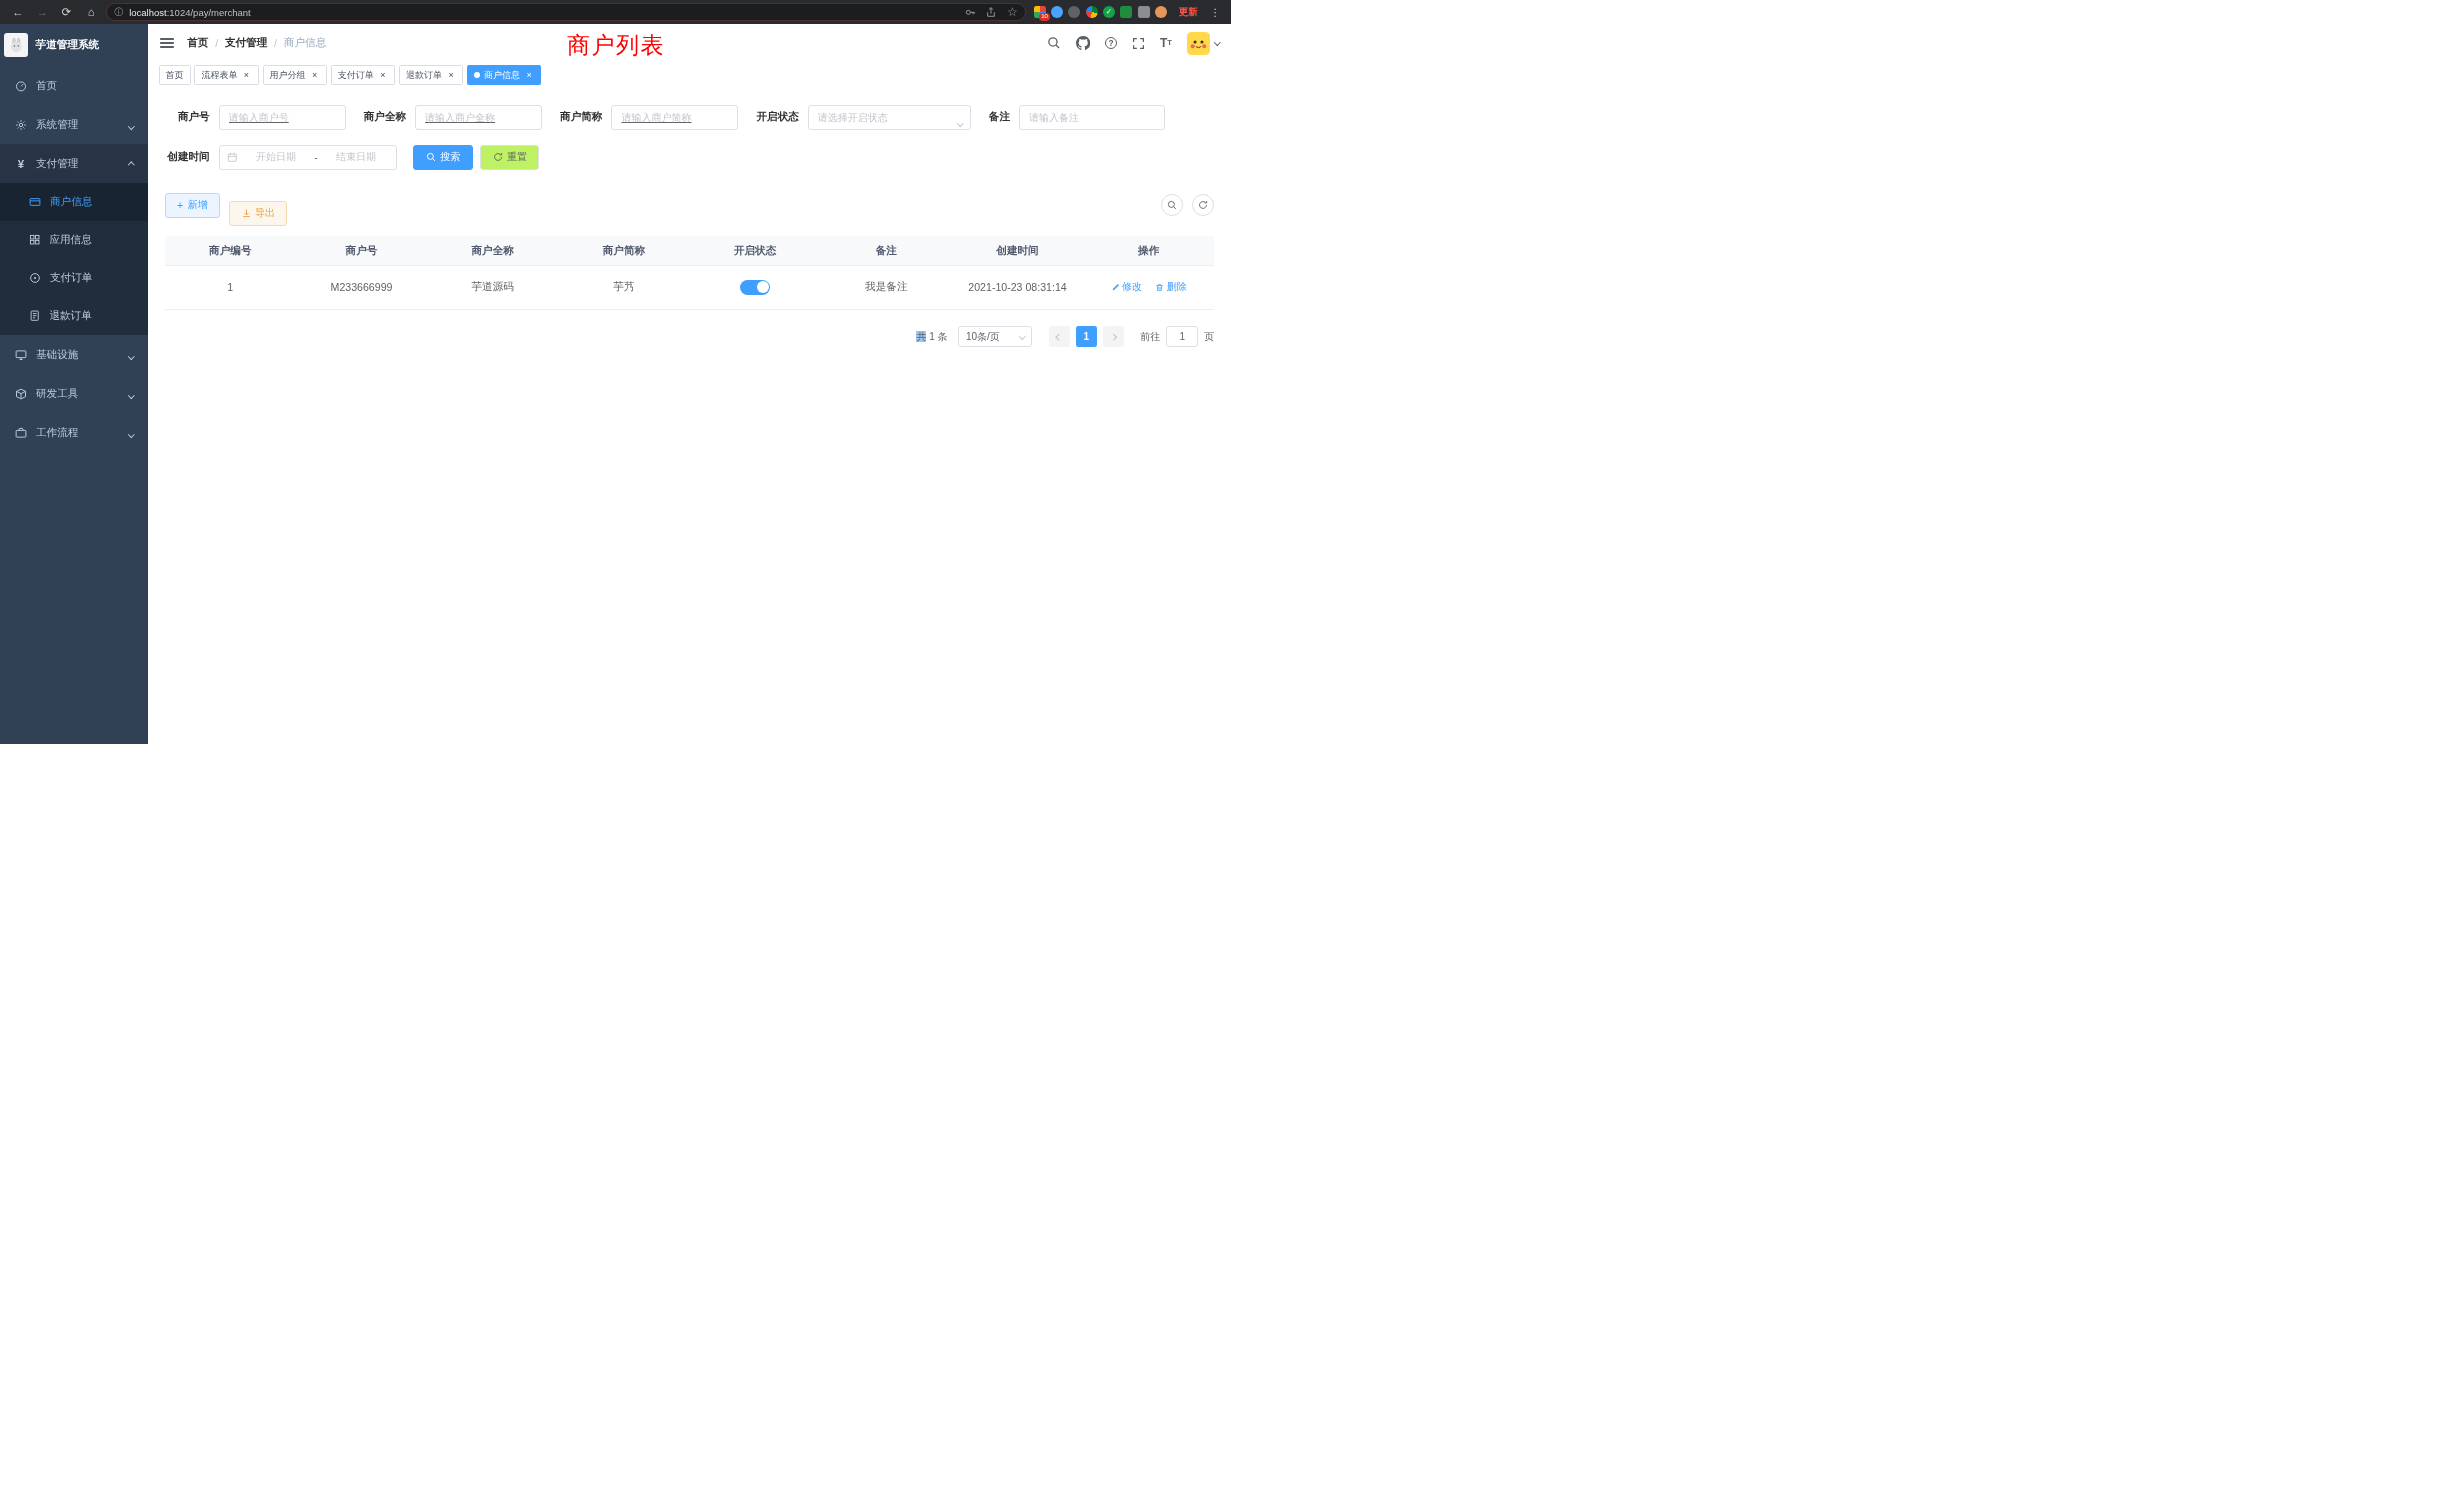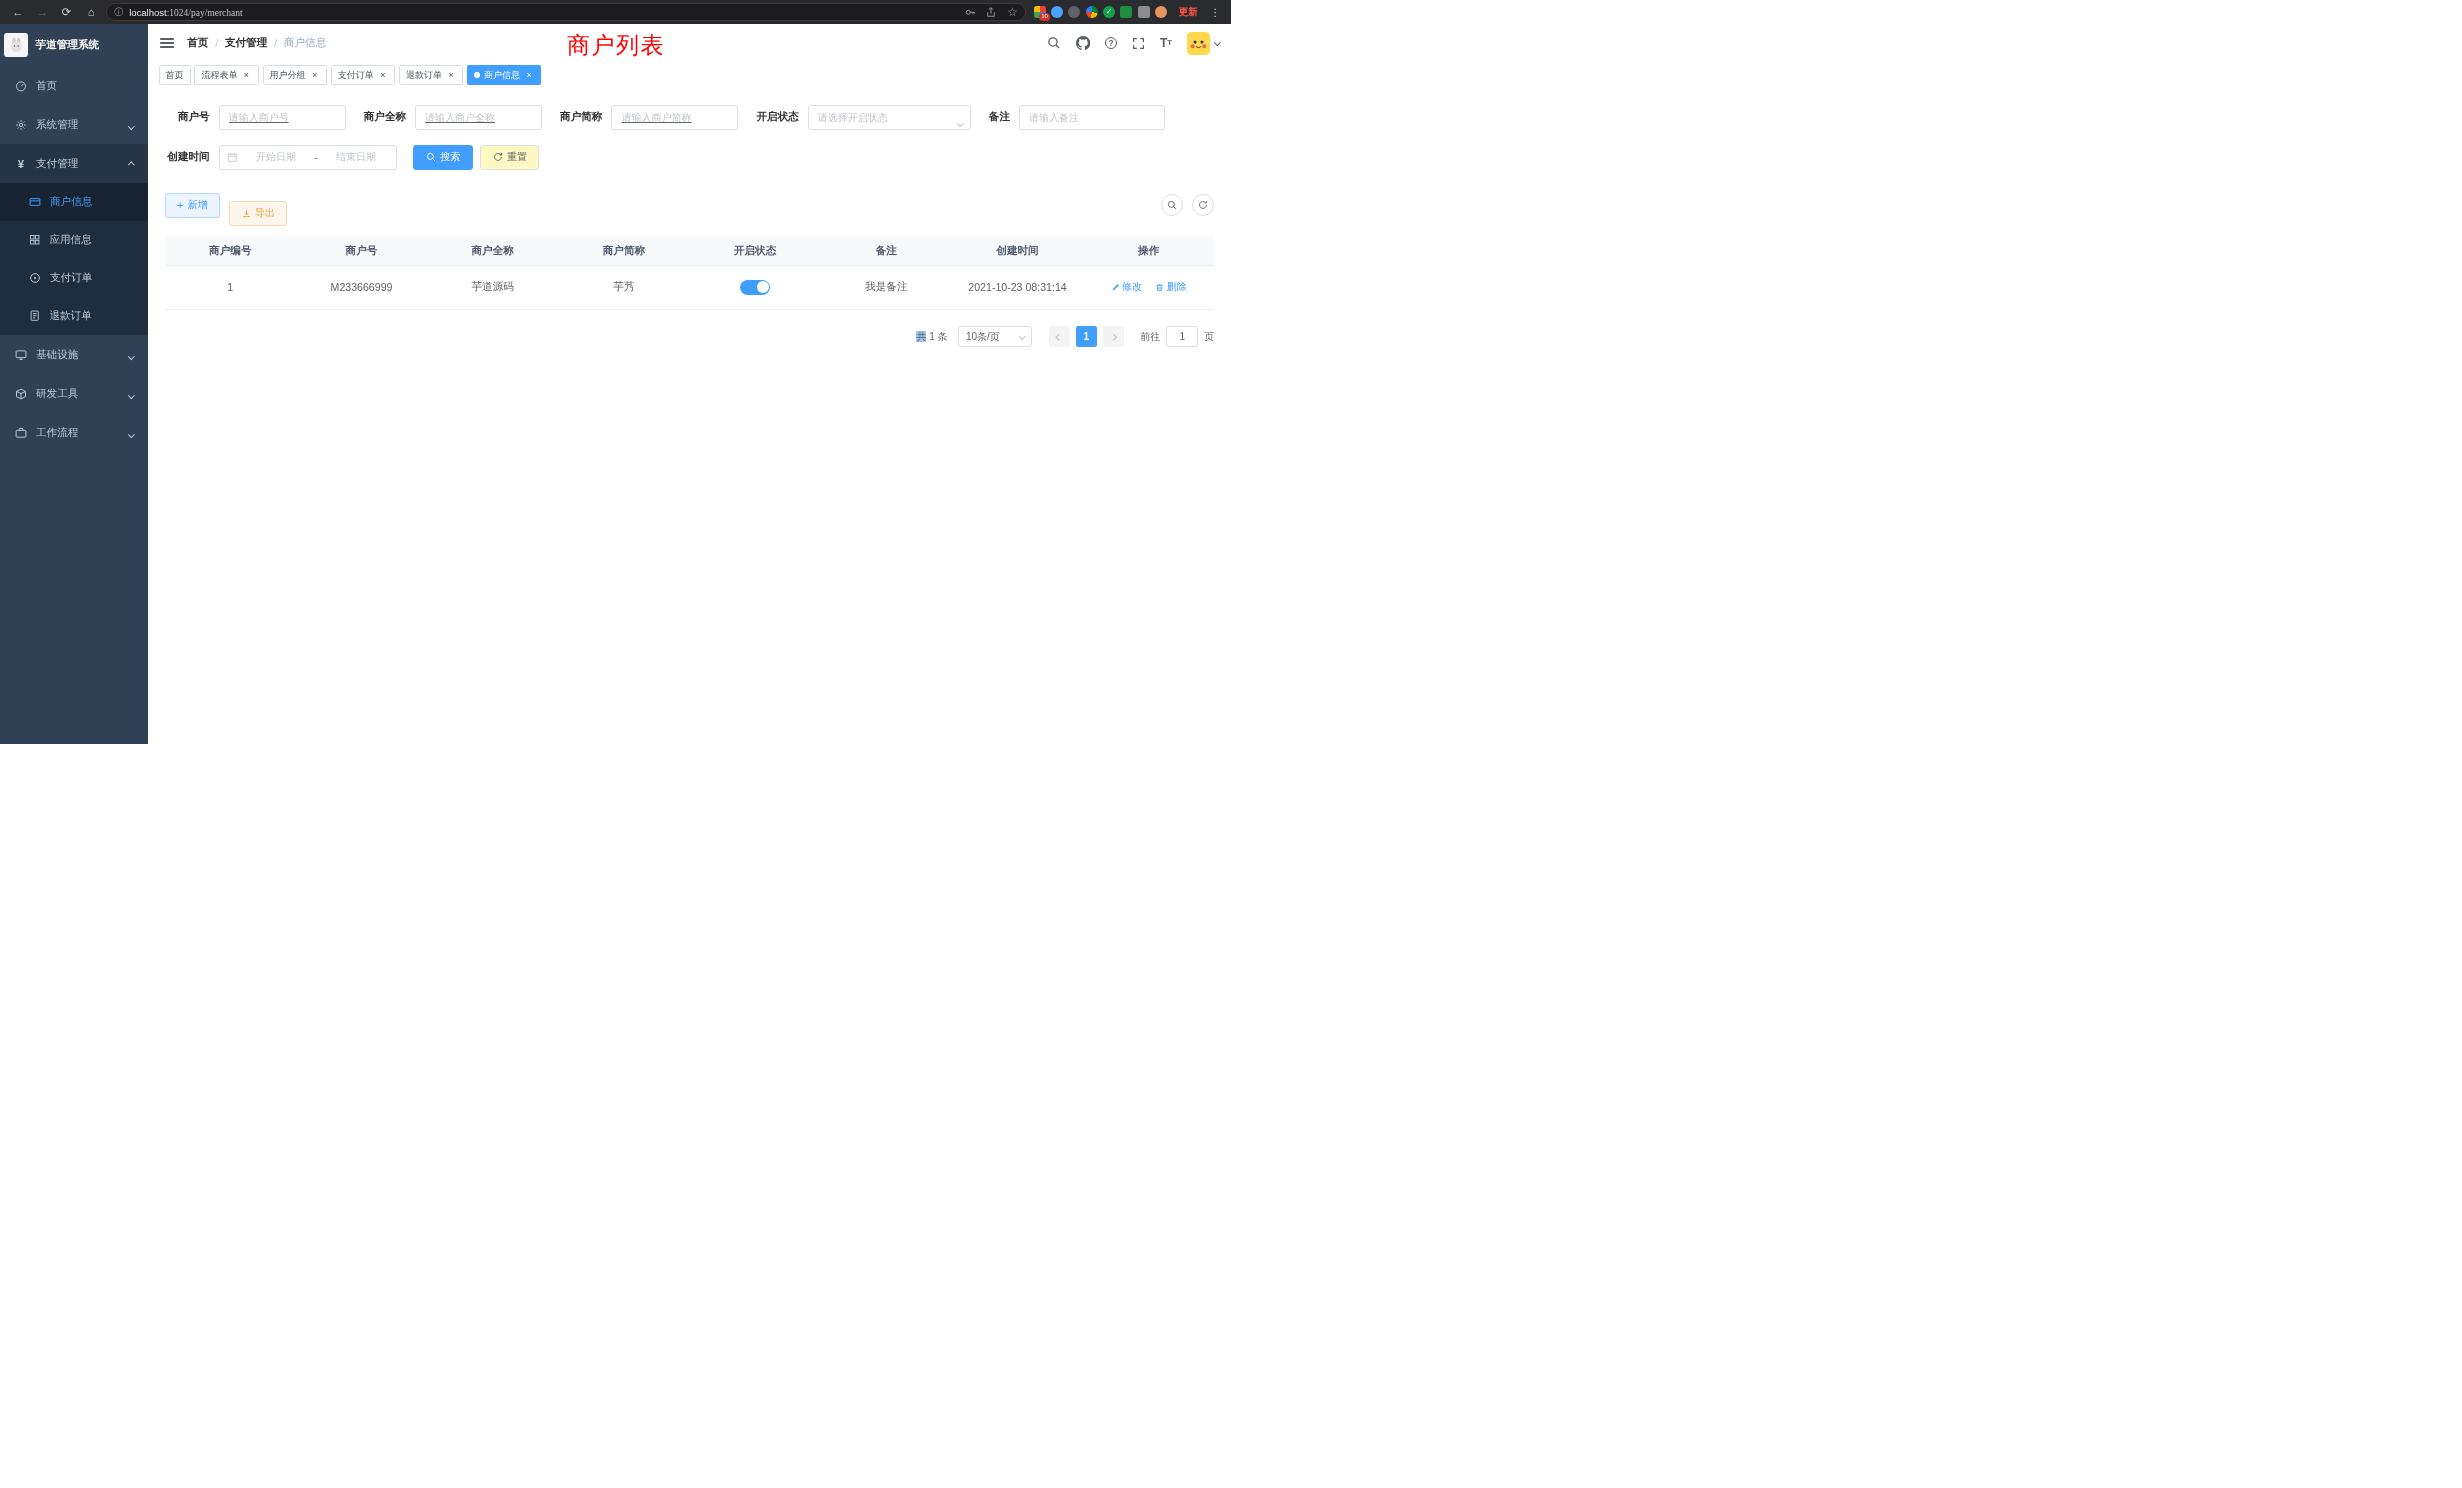--- a/index.html
+++ b/index.html
@@ -7,21 +7,21 @@
     font-family:"Liberation Sans","DejaVu Sans",sans-serif; }
 
   
   .chrome { height:24px; background:#2a2b2e; display:flex; align-items:center; padding:0 7.6px; gap:4.5px; }
   .nav-ic { color:#cfcfcf; font-size:11.4px; width:20px; height:20px; line-height:20px; text-align:center; border-radius:50%; flex-shrink:0; cursor:pointer; }
   .nav-ic.dim { color:#6f7072; }
   .urlbar { flex:1; height:18px; background:#1c1d1f; border:0.8px solid #4a3336; border-radius:9px; display:flex; align-items:center; padding:0 7.6px; gap:6px; min-width:0; }
   .info-ic { color:#9aa0a6; font-size:9px; }
   .url-text { flex:1; font-size:9.5px; white-space:nowrap; overflow:hidden; }
   .url-domain { color:#e8eaed; }
-  .url-path { color:#bdc1c6;font-family:Liberation Serif, serif; }
+  .url-path { color:#bdc1c6; }
   .url-ic { color:#9aa0a6; display:inline-flex; margin-left:4.5px; }
   .ext-row { display:flex; align-items:center; gap:5.3px; padding:0 3px; }
   .ext { width:12px; height:12px; border-radius:50%; position:relative; flex-shrink:0; }
   .ext.grid { border-radius:2.3px; background:conic-gradient(#ea4335 0 25%, #4285f4 0 50%, #34a853 0 75%, #fbbc05 0); }
   .badge { position:absolute; right:-4.5px; bottom:-3px; background:#d93025; color:#fff; font-size:6px; line-height:7.6px; padding:0 2.3px; border-radius:3.8px; }
   .ext.drop { background:#4aa3ff; }
   .ext.dark { background:#5f6368; }
   .ext.multi { background:conic-gradient(#00832d 0 30%, #ffba00 0 55%, #ea4335 0 75%, #2684fc 0); }
   .ext.greenc { background:#15a24a; color:#fff; font-size:7.6px; text-align:center; line-height:12px; }
   .ext.greensq { border-radius:2.3px; background:#1e8e3e; }
@@ -91,21 +91,21 @@
   .el-input::placeholder { color:#c0c4cc; }
   .w168 { width:127px;text-decoration:underline; } .w192 { width:146px; }
   .el-select { position:relative; width:163px; }
   .el-select .el-input { width:100%; padding-right:20px; }
   .sel-chev { position:absolute; right:8.3px; top:10px; color:#c0c4cc; }
   .date-range { width:178px; height:25px; border:0.8px solid #dcdfe6; border-radius:3px; display:flex; align-items:center; padding:0 7.6px; gap:6px; font-size:10px; color:#c0c4cc; cursor:text; background:#fff; }
   .date-range .ph { flex:1; text-align:center; }
   .date-sep { color:#606266; }
   .cal-ic { color:#c0c4cc; display:inline-flex; }
 
-  .btn { height:25px; padding:0 11.4px; border-radius:3px; font-size:10px; display:inline-flex; align-items:center; gap:4.5px; border:0.8px solid #dcdfe6; background:#fef9c3; color:#606266; cursor:pointer; white-space:nowrap; }
+  .btn { height:25px; padding:0 11.4px; border-radius:3px; font-size:10px; display:inline-flex; align-items:center; gap:4.5px; border:0.8px solid #dcdfe6; background:#bef264; color:#606266; cursor:pointer; white-space:nowrap; }
   .btn-primary { background:#409EFF; border-color:#409EFF; color:#fff; }
   .btn-plain-primary { background:#ecf5ff; border-color:#b3d8ff; color:#409EFF; }
   .btn-plain-warning { background:#fdf6ec; border-color:#f5dab1; color:#e6a23c;margin-top:16px; }
   .ml10 { margin-left:7.6px; } .ml12 { margin-left:9px; }
 
   .toolbar { display:flex; align-items:center; margin:1.5px 0 10.6px; }
   .toolbar-right { margin-left:auto; display:flex; gap:9px; }
   .circ-btn { width:22px; height:22px; border:0.8px solid #dcdfe6; border-radius:50%; background:#fff; color:#606266; display:flex; align-items:center; justify-content:center; cursor:pointer; }
 
   table.grid { width:100%; border-collapse:collapse; }

